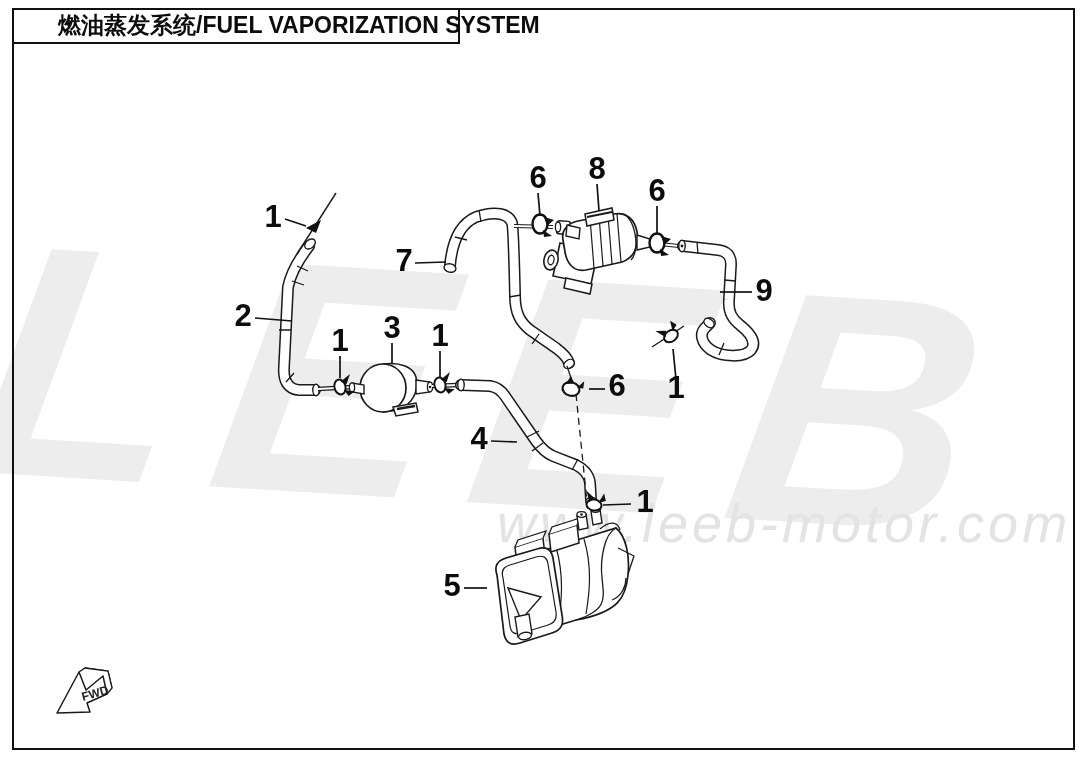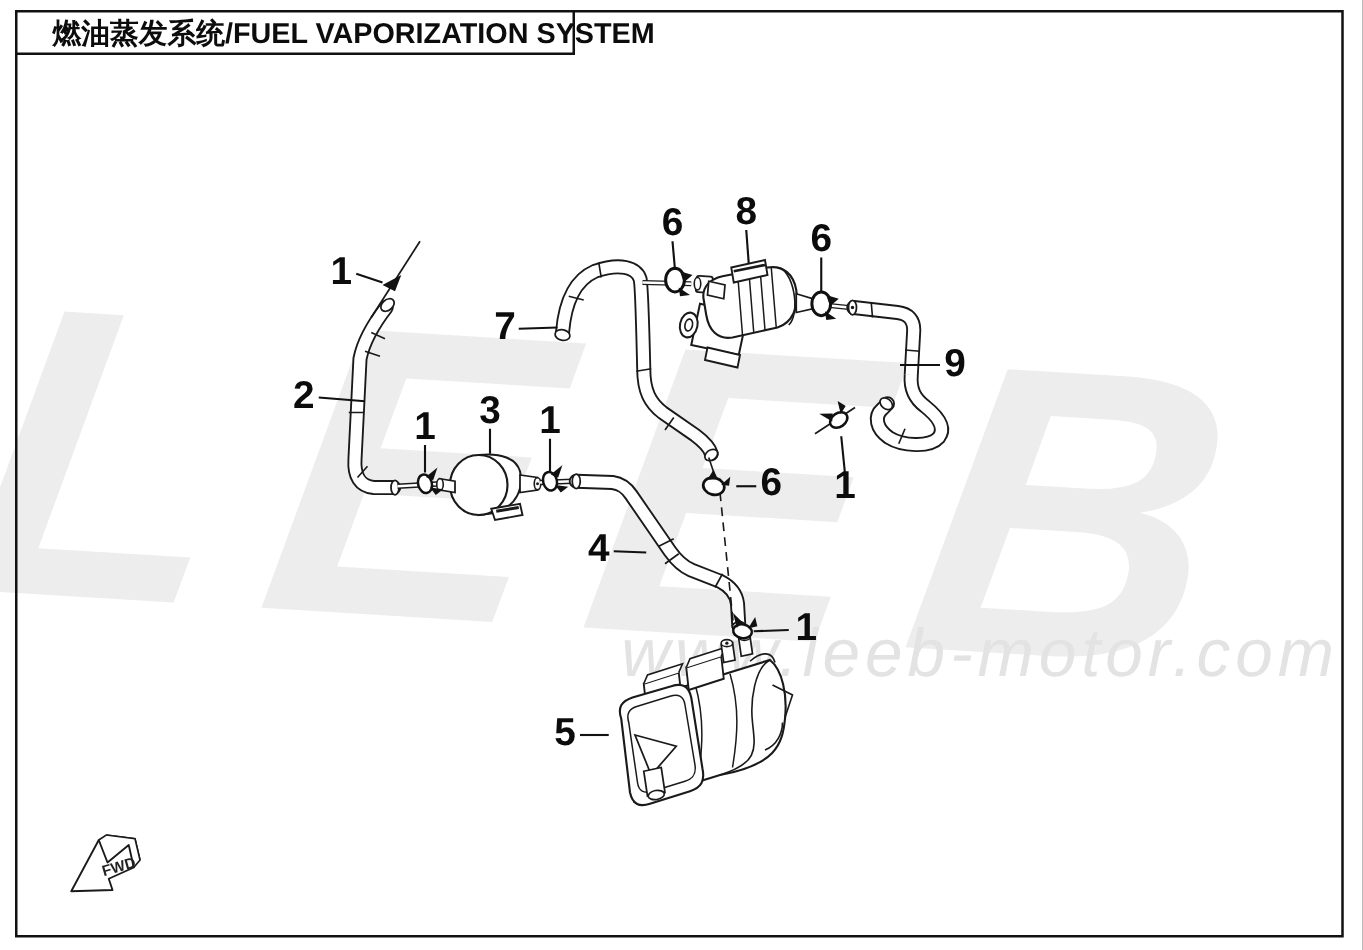--- a/index.html
+++ b/index.html
@@ -2,21 +2,21 @@
 <html><head>
 <meta charset="utf-8">
 <style>
   html,body{margin:0;padding:0;background:#888;}
   .page{position:relative;width:1090px;height:760px;background:#fff;overflow:hidden;
         font-family:"Liberation Sans","DejaVu Sans",sans-serif;}
   .frame{position:absolute;left:12px;top:8px;width:1063px;height:742px;
          border:2px solid #111;box-sizing:border-box;}
   .title-box{position:absolute;left:12px;top:8px;width:448px;height:36px;
          border:2px solid #111;box-sizing:border-box;background:#fff;
-         display:flex;align-items:center;padding-left:28px;}
+         display:flex;padding-left:44px;}
   .title-box span{font-size:23px;font-weight:bold;color:#0c0c0c;letter-spacing:0px;white-space:nowrap;}
   .wm-brand{position:absolute;left:18px;top:150px;width:1060px;height:420px;
          font-size:330px;font-weight:bold;font-style:italic;color:#ededed;
          letter-spacing:38px;line-height:420px;white-space:nowrap;
          transform:rotate(3.5deg) skewX(-6deg);transform-origin:left top;
          user-select:none;}
   .wm-site{position:absolute;left:497px;top:492px;width:590px;
          font-size:54px;font-style:italic;color:#e3e3e3;letter-spacing:4px;
          white-space:nowrap;user-select:none;}
   svg.diagram{position:absolute;left:0;top:0;}

